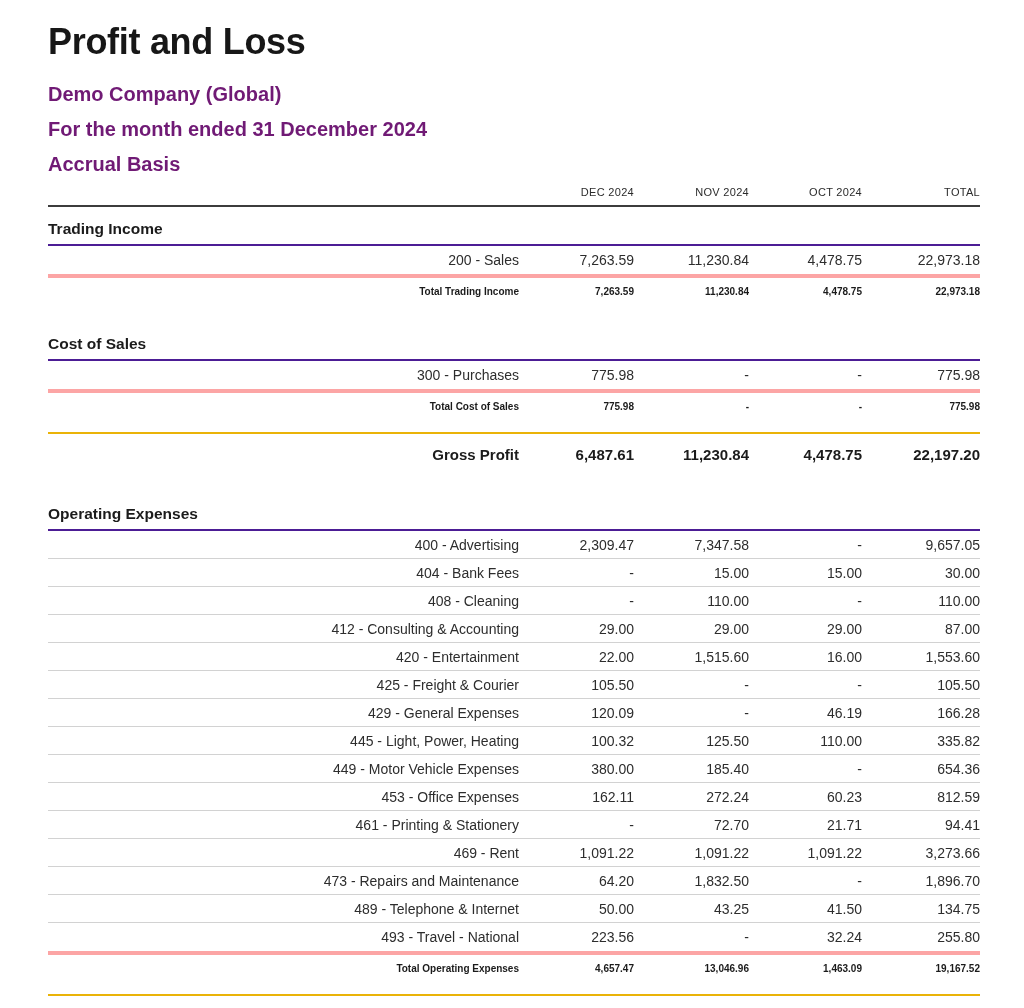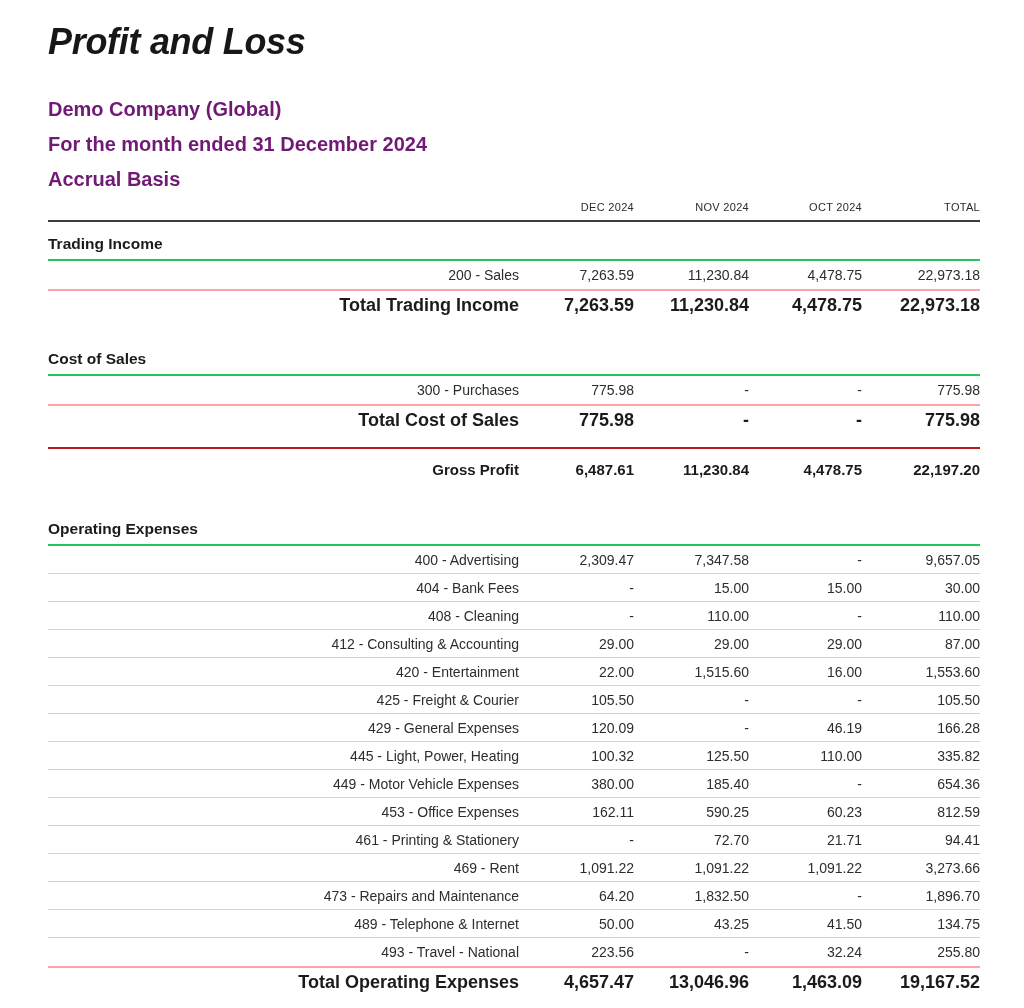--- a/index.html
+++ b/index.html
@@ -6,21 +6,21 @@
   html, body { background: #ffffff; }
   body {
     width: 1024px; height: 1008px; overflow: hidden;
     font-family: "Liberation Sans", sans-serif;
     color: #2d2d2d;
   }
   .page { padding: 22px 44px 0 48px; }
 
   h1.report-title {
     font-size: 36px; font-weight: 700; color: #171717;
-    line-height: 1.12; margin-bottom: 30px; letter-spacing: -0.3px; font-style: italic;
+    line-height: 1.12; margin-bottom: 15px; letter-spacing: -0.3px;
   }
   .subtitle-block div {
     font-size: 20px; font-weight: 700; color: #701a75; line-height: 35px;
   }
 
   table.report-table {
     width: 932px; border-collapse: separate; border-spacing: 0;
     table-layout: fixed; margin-top: 4px;
   }
   col.c-label { width: 471px; }
@@ -34,40 +34,40 @@
     font-size: 11px; font-weight: 400; color: #2b2b2b;
     text-align: right; vertical-align: bottom;
     padding: 0 0 7px 0; letter-spacing: 0.3px; white-space: nowrap;
   }
   thead th.empty-header-cell { text-align: left; }
 
   td { vertical-align: middle; }
 
   .section-heading-cell {
     font-size: 15.5px; font-weight: 700; color: #1b1b1b;
-    border-bottom: 2px solid #22c55e;
+    border-bottom: 2px solid #4c1d95;
     padding: 13px 0 6px 0;
   }
 
   .account-row td {
     border-bottom: 1px solid #d2d2d2;
     height: 28px; font-size: 14px; color: #2d2d2d;
   }
   .account-row.last-account-row td { border-bottom: none; }
 
   .label-cell { text-align: right; padding-left: 14px; }
   .num-cell   { text-align: right; padding-right: 0; white-space: nowrap; }
 
   .total-row td {
-    border-top: 2px solid #fca5a5;
-    height: 30px; font-size: 18px; font-weight: 700; color: #1b1b1b;
+    border-top: 4px solid #fca5a5;
+    height: 30px; font-size: 10px; font-weight: 700; color: #1b1b1b;
   }
 
   .summary-row td {
-    border-top: 2px solid #b91c1c;
+    border-top: 2px solid #eab308;
     height: 42px; font-size: 15px; font-weight: 700; color: #1b1b1b;
   }
   .summary-row .label-cell { padding-left: 0; }
 
   .spacer-row td { border: none; }
 </style>
 </head>
 <body>
 
 <div class="page">
@@ -211,21 +211,21 @@
         <tr class="account-row">
           <td class="label-cell account-label">449 - Motor Vehicle Expenses</td>
           <td class="num-cell account-value">380.00</td>
           <td class="num-cell account-value">185.40</td>
           <td class="num-cell account-value">-</td>
           <td class="num-cell account-value">654.36</td>
         </tr>
         <tr class="account-row">
           <td class="label-cell account-label">453 - Office Expenses</td>
           <td class="num-cell account-value">162.11</td>
-          <td class="num-cell account-value">590.25</td>
+          <td class="num-cell account-value">272.24</td>
           <td class="num-cell account-value">60.23</td>
           <td class="num-cell account-value">812.59</td>
         </tr>
         <tr class="account-row">
           <td class="label-cell account-label">461 - Printing &amp; Stationery</td>
           <td class="num-cell account-value">-</td>
           <td class="num-cell account-value">72.70</td>
           <td class="num-cell account-value">21.71</td>
           <td class="num-cell account-value">94.41</td>
         </tr>

